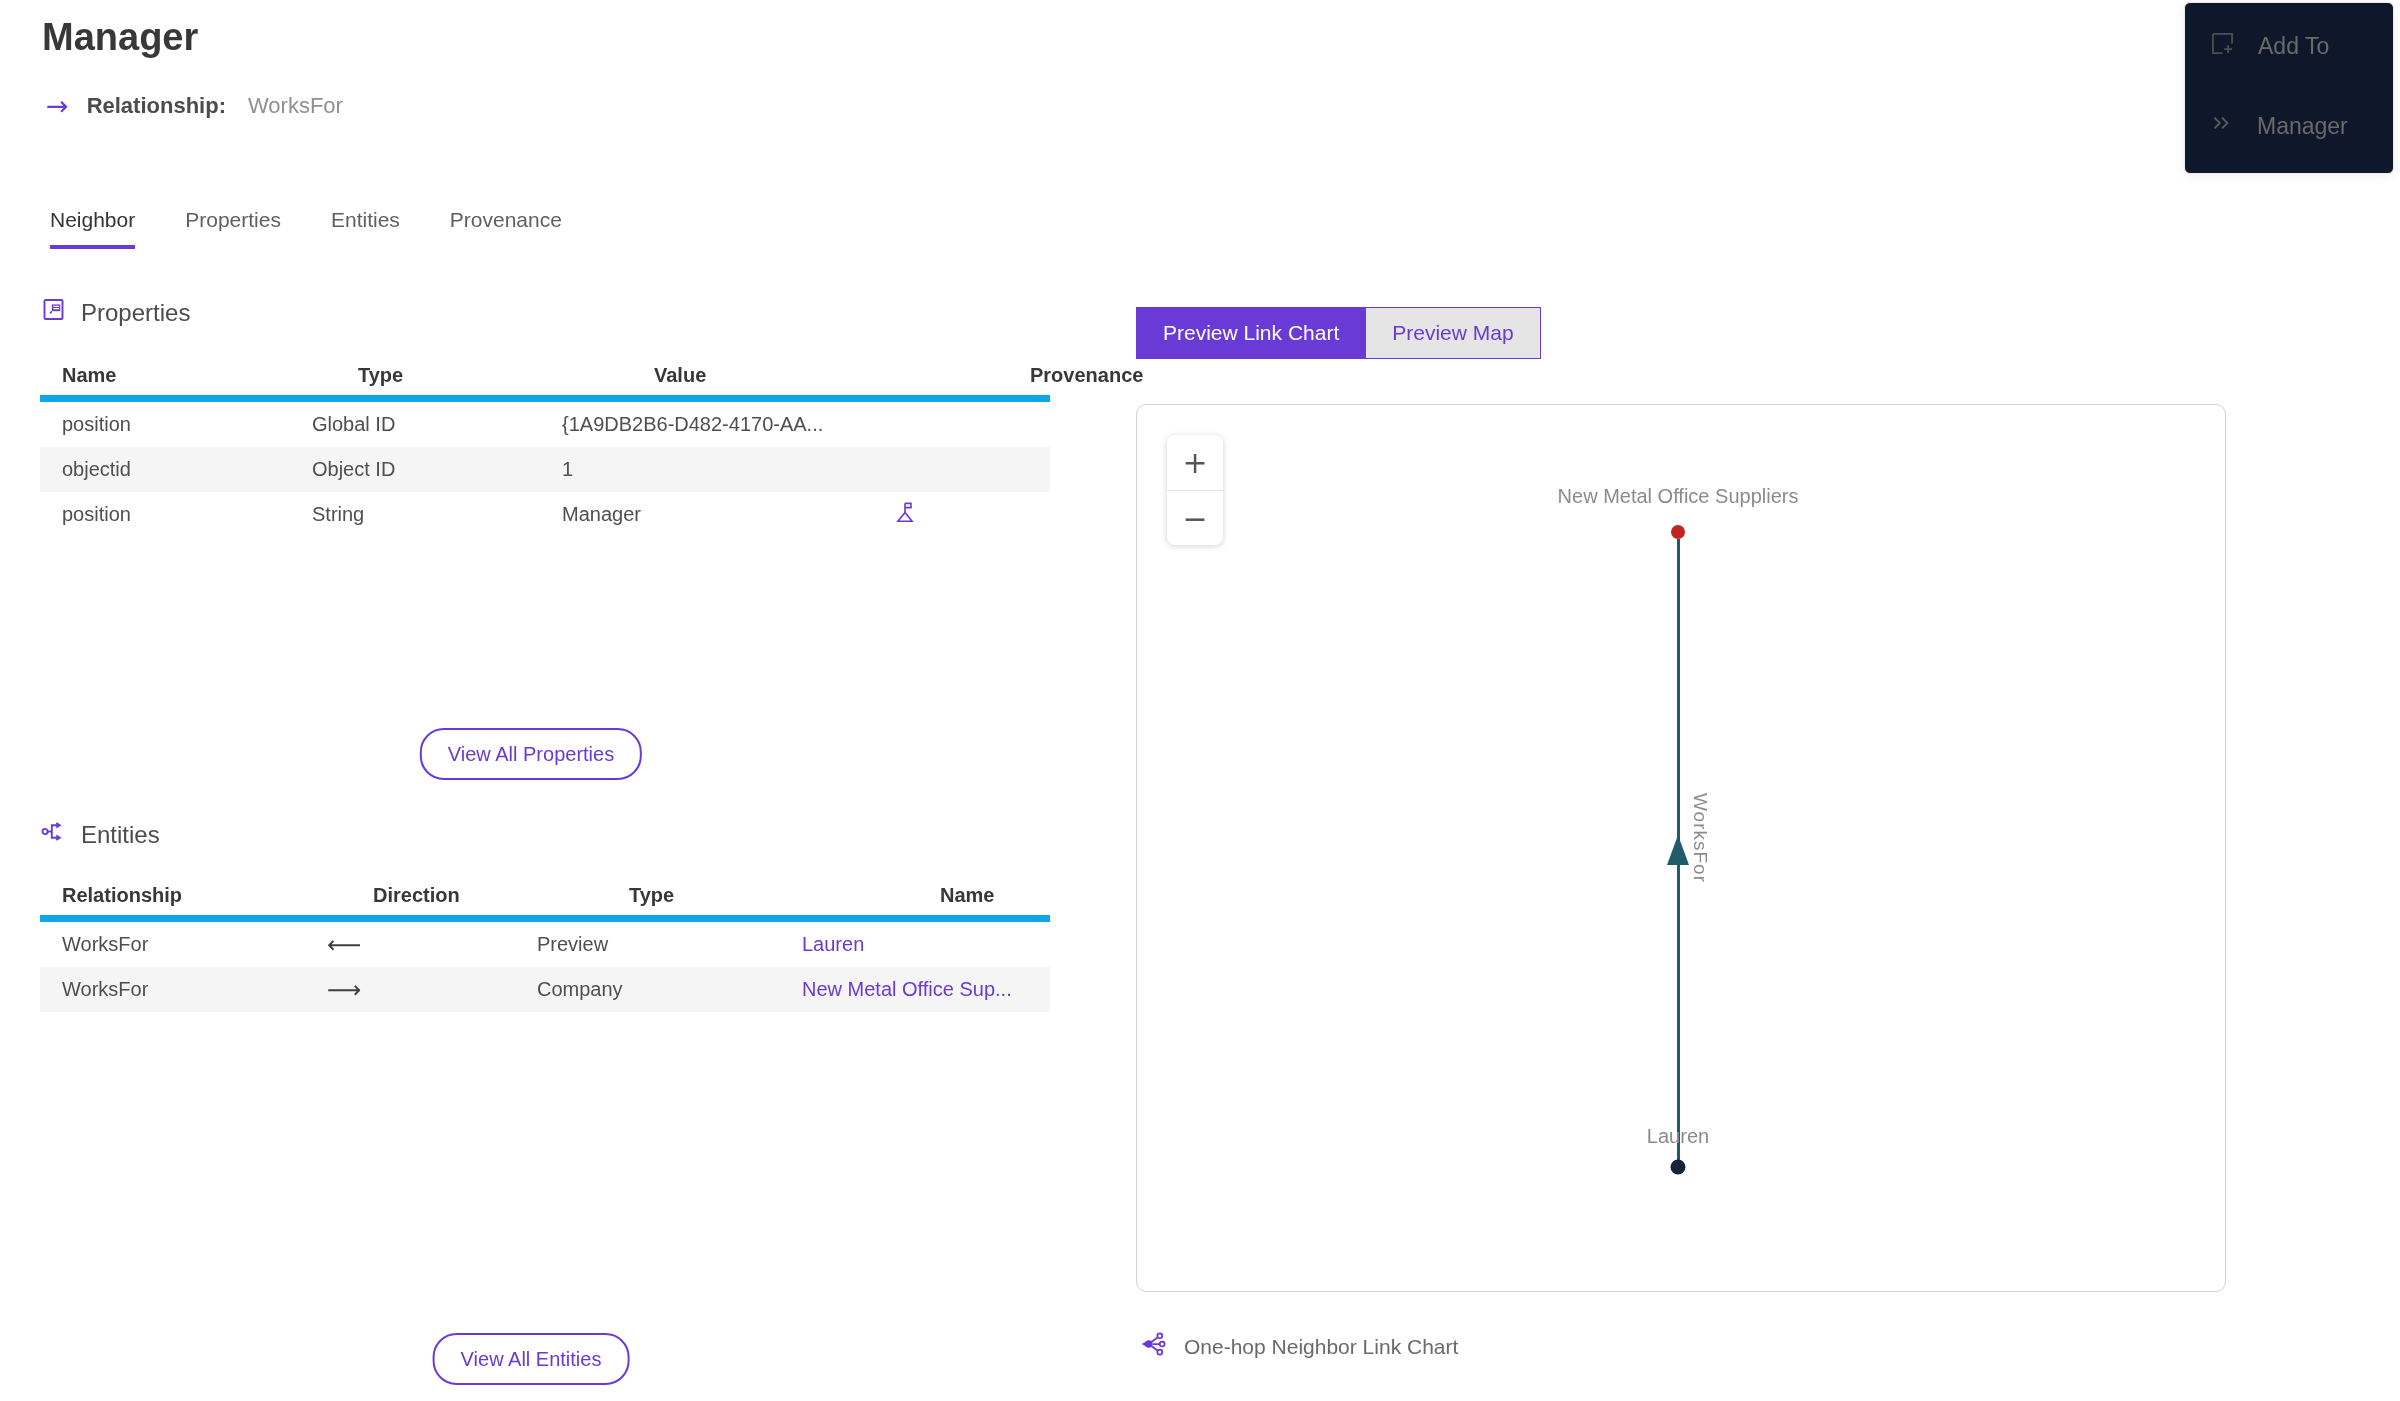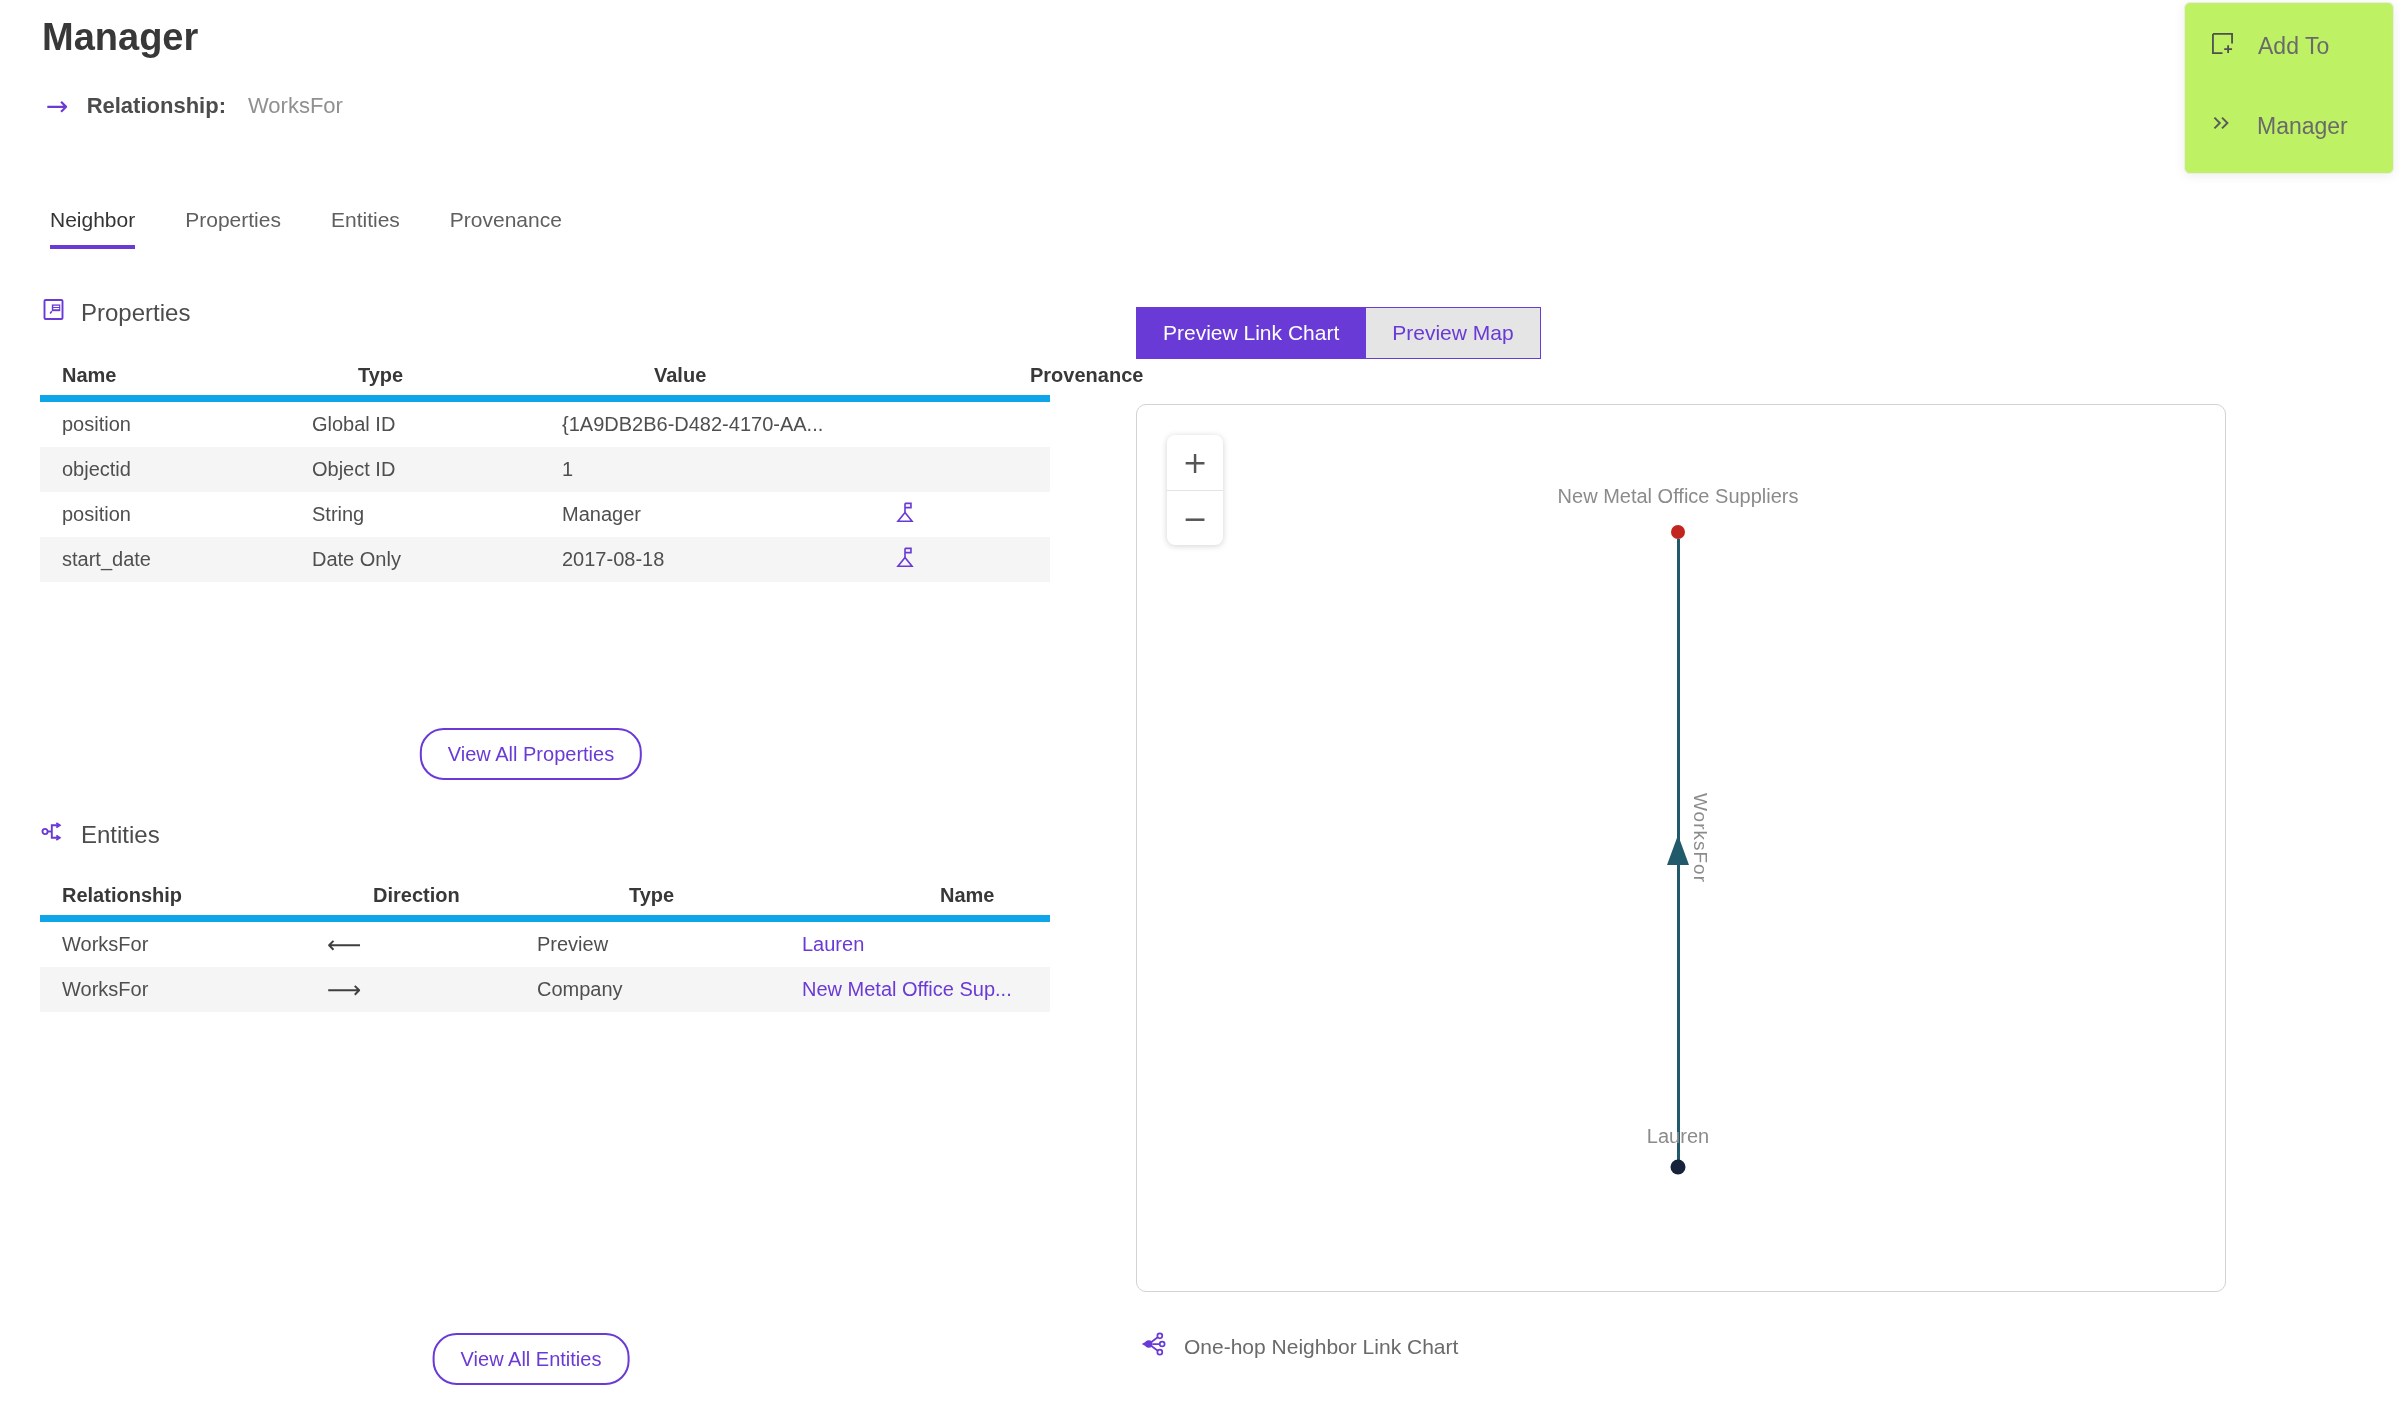--- a/index.html
+++ b/index.html
@@ -19,21 +19,21 @@
   }
   
   .page-title{position:absolute;left:42px;top:16px;font-size:38px;font-weight:700;color:#383838;}
   .subtitle{position:absolute;left:46px;top:92px;display:flex;align-items:center;gap:18px;font-size:22px;}
   .subtitle .rel-arrow{color:var(--accent);font-size:27px;font-family:"DejaVu Sans",sans-serif;line-height:1;}
   .subtitle .lbl{font-weight:700;color:#4c4c4c;}
   .subtitle .val{color:#909090;margin-left:4px;}
   
   .actions-card{
     position:absolute;right:6px;top:2px;width:210px;
-    padding:20px 0 24px 24px;background:#bef264;
+    padding:20px 0 24px 24px;background:#0f172a;
     border:1px solid #ececec;border-radius:6px;
     box-shadow:0 2px 12px rgba(0,0,0,.07);
   }
   .action-row{display:flex;align-items:center;gap:22px;height:46px;font-size:23px;color:#6a6a6a;cursor:pointer;}
   .action-row + .action-row{margin-top:34px;}
   .action-row svg{flex:0 0 auto;}
   
   .tabs{position:absolute;left:50px;top:208px;display:flex;gap:50px;font-size:21px;color:#5f5f5f;}
   .tab{padding-bottom:13px;cursor:pointer;border-bottom:4px solid transparent;}
   .tab.active{color:#343434;border-bottom-color:var(--accent);}
@@ -179,32 +179,20 @@
     <div class="cell">Manager</div>
     <div class="cell">
       <svg width="26" height="26" viewBox="0 0 24 24" fill="none" stroke="#6a3ad6" stroke-width="1.5">
         <path d="M12 12.5 L18.5 20.5 H5.5 Z"></path>
         <path d="M12 12.5 V4"></path>
         <path d="M12 4 H17.5 V8 H12"></path>
       </svg>
     </div>
   </div>
 
-  <div class="trow alt props-grid">
-    <div class="cell">start_date</div>
-    <div class="cell">Date Only</div>
-    <div class="cell">2017-08-18</div>
-    <div class="cell">
-      <svg width="26" height="26" viewBox="0 0 24 24" fill="none" stroke="#6a3ad6" stroke-width="1.5">
-        <path d="M12 12.5 L18.5 20.5 H5.5 Z"></path>
-        <path d="M12 12.5 V4"></path>
-        <path d="M12 4 H17.5 V8 H12"></path>
-      </svg>
-    </div>
-  </div>
 </div>
 
 <button class="pill-btn" id="view-all-props">View All Properties</button>
 
 <div class="section-head" id="entities-head">
   <span>
     <svg width="27" height="27" viewBox="0 0 24 24" fill="none" stroke="#6a3ad6" stroke-width="1.7">
       <circle cx="4.5" cy="12" r="2.3"></circle>
       <path d="M6.8 12 H10.5"></path>
       <path d="M10.5 12 V6.5 H16.5 M10.5 12 V17.5 H16.5"></path>

